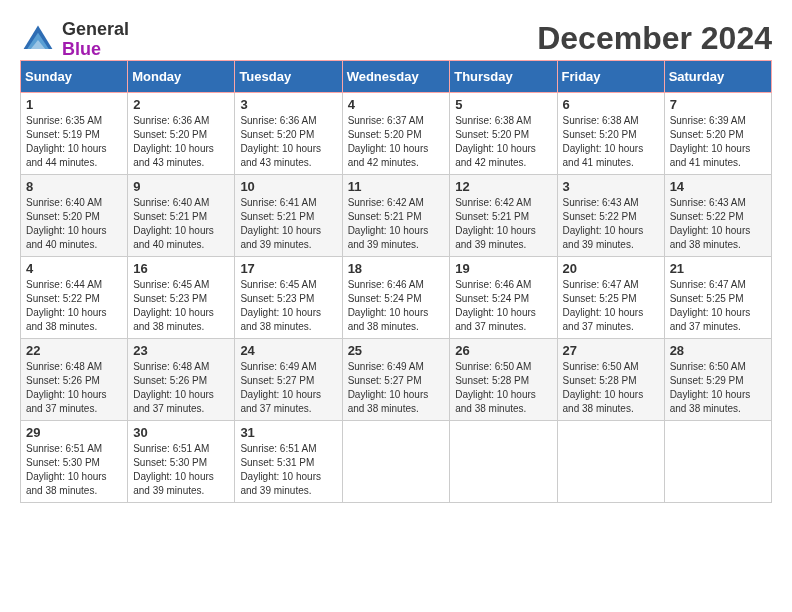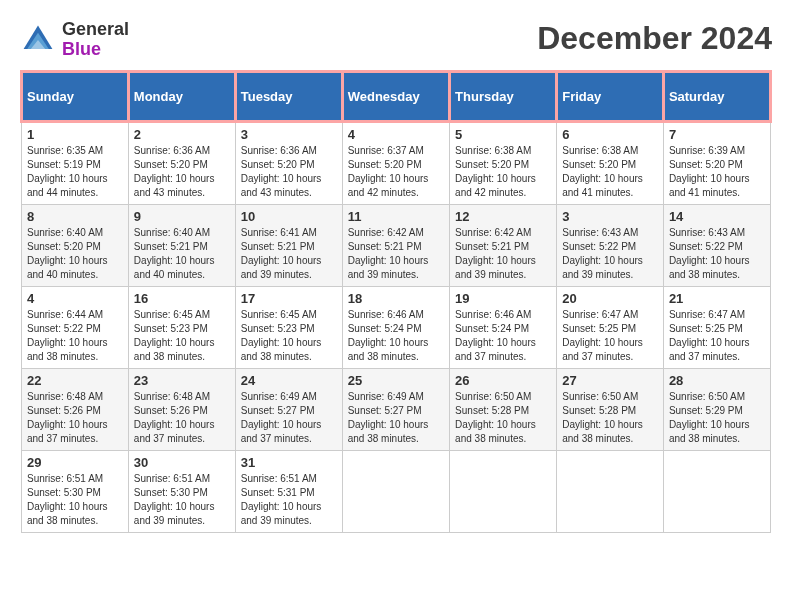--- a/index.html
+++ b/index.html
@@ -7,21 +7,20 @@
       font-family: Arial, sans-serif;
       background: #fff;
       width: 792px;
       min-height: 612px;
       padding: 20px;
     }
     .header {
       display: flex;
       justify-content: space-between;
       align-items: flex-start;
-      margin-bottom: 10px;
     }
     .logo {
       display: flex;
       align-items: center;
       gap: 6px;
     }
     .logo-text {
       font-size: 18px;
       font-weight: bold;
       line-height: 1.1;
@@ -46,23 +45,23 @@
     }
     .calendar {
       width: 100%;
       border-collapse: collapse;
     }
     .calendar th {
       background: #2e6db4;
       color: #fff;
       font-size: 13px;
       font-weight: bold;
-      padding: 16px 4px;
+      padding: 8px 4px;
       text-align: left;
-      border: 3px solid #fca5a5;
+      border: 1px solid #fca5a5;
       margin-left: 20px;
     }
     .calendar td {
       vertical-align: top;
       border: 1px solid #ccc;
       padding: 4px 5px;
       font-size: 10px;
       color: #333;
       width: 108px;
       min-height: 80px;

